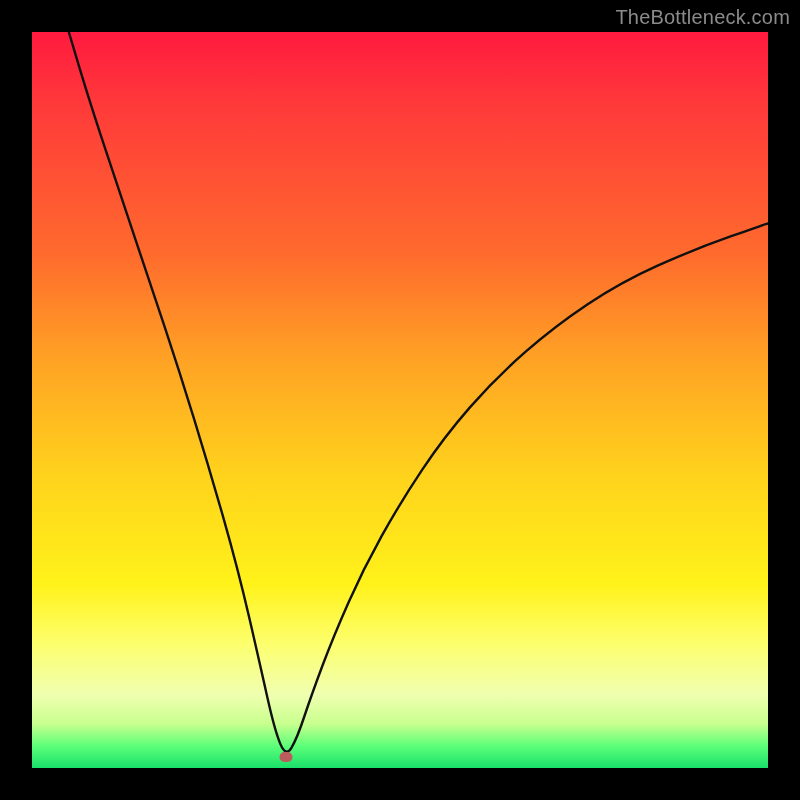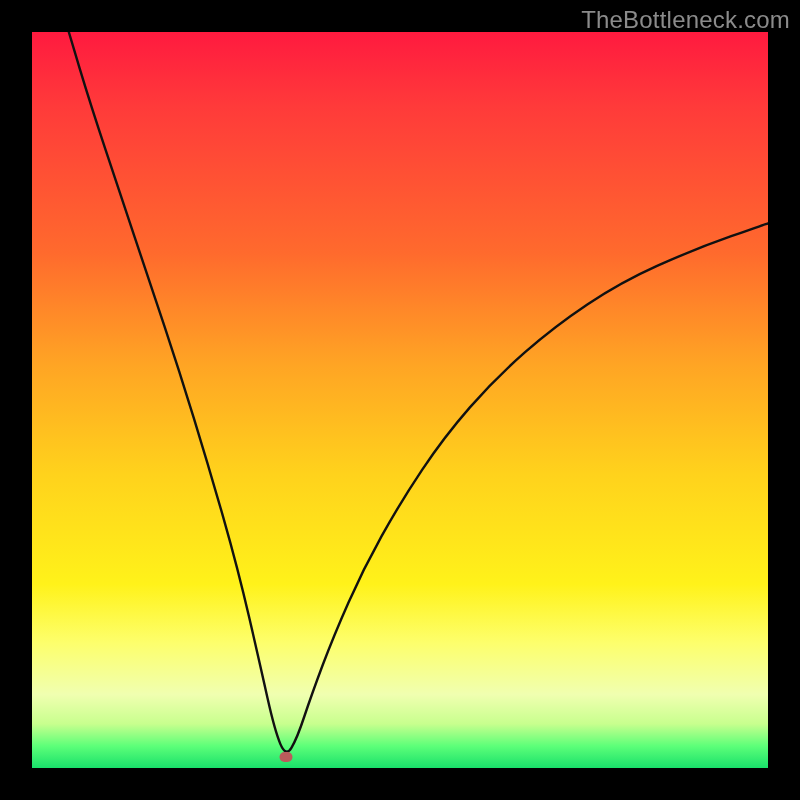--- a/index.html
+++ b/index.html
@@ -53,21 +53,21 @@
     height: 10px;
     border-radius: 5px;
     background: #bb5b5b;
     transform: translate(-50%, -50%);
   }
   .watermark {
     position: absolute;
     top: 6px;
     right: 10px;
     color: #8b8b8b;
-    font-size: 24px;
+    font-size: 20px;
     letter-spacing: 0.2px;
     user-select: none;
   }
 </style>
 </head>
 <body>
 
 <div class="stage">
   <div class="watermark">TheBottleneck.com</div>
 

